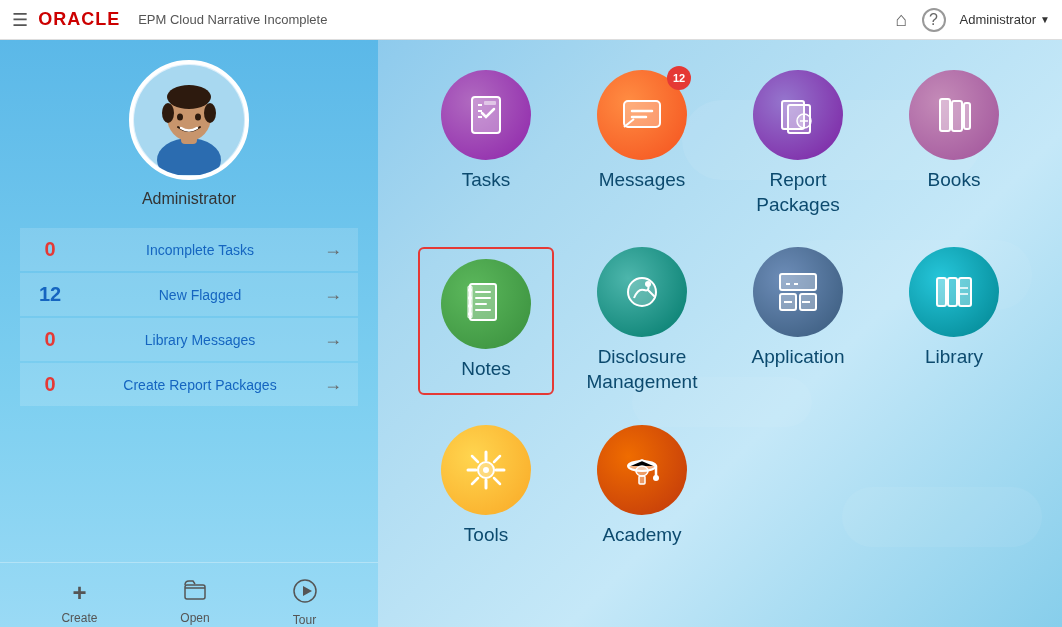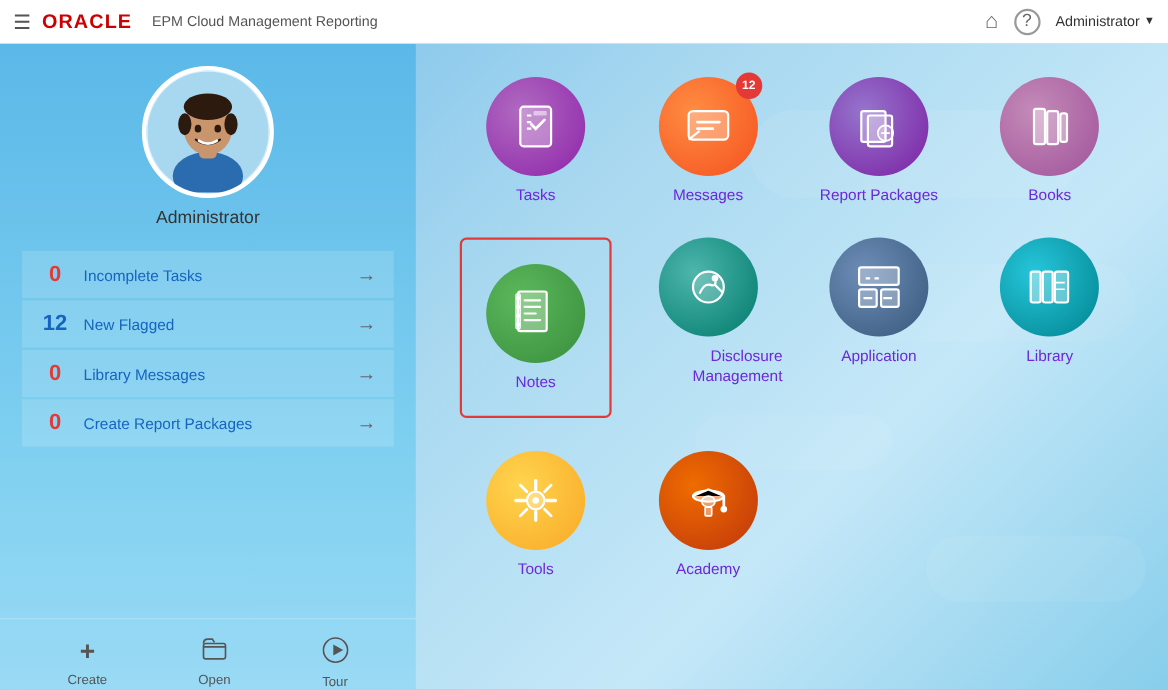--- a/index.html
+++ b/index.html
@@ -141,20 +141,21 @@
       min-width: 28px;
       text-align: center;
     }
     .stat-number.red { color: #e53935; }
     .stat-number.blue { color: #1565c0; }
     .stat-label {
       flex: 1;
       font-size: 14px;
       color: #1565c0;
       margin-left: 12px;
+      text-align: center;
     }
     .stat-arrow {
       color: #666;
       font-size: 18px;
     }
 
     
     .bottom-toolbar {
       display: flex;
       justify-content: space-around;
@@ -207,23 +208,23 @@
       height: 90px;
       border-radius: 50%;
       display: flex;
       align-items: center;
       justify-content: center;
       font-size: 36px;
       color: #fff;
       position: relative;
     }
     .app-icon .label {
-      font-size: 14px;
-      color: #6d28d9;
-      text-align: right;
+      font-size: 19px;
+      color: #0c4a6e;
+      text-align: center;
       line-height: 1.3;
     }
 
     
     .circle-purple { background: radial-gradient(circle at 35% 35%, #b06ac0, #8e24aa); }
     .circle-orange { background: radial-gradient(circle at 35% 35%, #ff8c42, #f4511e); }
     .circle-dark-purple { background: radial-gradient(circle at 35% 35%, #9575cd, #7b1fa2); }
     .circle-mauve { background: radial-gradient(circle at 35% 35%, #c48bb8, #a0529a); }
     .circle-yellow-green { background: radial-gradient(circle at 35% 35%, #c5d94e, #8ab327); }
     .circle-teal-green { background: radial-gradient(circle at 35% 35%, #4db6ac, #00796b); }
@@ -257,21 +258,21 @@
       z-index: 0;
     }
   </style>
 </head>
 <body>
 
 <div class="header">
   <div class="header-left">
     <span class="hamburger-icon">☰</span>
     <span class="oracle-logo">ORACLE</span>
-    <span class="app-title">EPM Cloud Management Reporting</span>
+    <span class="app-title">EPM Cloud Narrative Incomplete</span>
   </div>
   <div class="header-right">
     <span class="header-icon">⌂</span>
     <span class="header-icon" style="font-size:16px; border:2px solid #999; border-radius:50%; width:24px; height:24px; display:inline-flex; align-items:center; justify-content:center;">?</span>
     <div class="admin-button">
       <span>Administrator</span>
       <span class="chevron">▼</span>
     </div>
   </div>
 </div>
@@ -408,21 +409,21 @@
         <svg width="44" height="44" viewBox="0 0 44 44">
           <rect x="8" y="6" width="10" height="32" rx="2" fill="rgba(255,255,255,0.4)" stroke="white" stroke-width="2"></rect>
           <rect x="20" y="8" width="10" height="30" rx="2" fill="rgba(255,255,255,0.25)" stroke="white" stroke-width="2"></rect>
           <rect x="32" y="10" width="6" height="26" rx="2" fill="rgba(255,255,255,0.35)" stroke="white" stroke-width="2"></rect>
         </svg>
       </div>
       <span class="label">Books</span>
     </div>
 
 
-    <div class="app-icon" style="border: 2.5px solid #e53935; border-radius: 6px; padding: 22px;">
+    <div class="app-icon" style="border: 2.5px solid #e53935; border-radius: 6px; padding: 10px;">
       <div class="circle" style="background: radial-gradient(circle at 35% 35%, #5cb85c, #388e3c); width:90px;height:90px;border-radius:50%;display:flex;align-items:center;justify-content:center;">
         <svg width="48" height="48" viewBox="0 0 48 48">
           <rect x="8" y="4" width="26" height="36" rx="2" fill="rgba(255,255,255,0.3)" stroke="white" stroke-width="2"></rect>
           <path d="M14 12 h14 M14 18 h14 M14 24 h10 M14 30 h14" stroke="white" stroke-width="2" stroke-linecap="round"></path>
           <rect x="6" y="6" width="4" height="32" rx="1" fill="rgba(255,255,255,0.5)" stroke="white" stroke-width="1"></rect>
           <circle cx="8" cy="10" r="2" fill="white"></circle>
           <circle cx="8" cy="18" r="2" fill="white"></circle>
           <circle cx="8" cy="26" r="2" fill="white"></circle>
           <circle cx="8" cy="34" r="2" fill="white"></circle>
         </svg>

